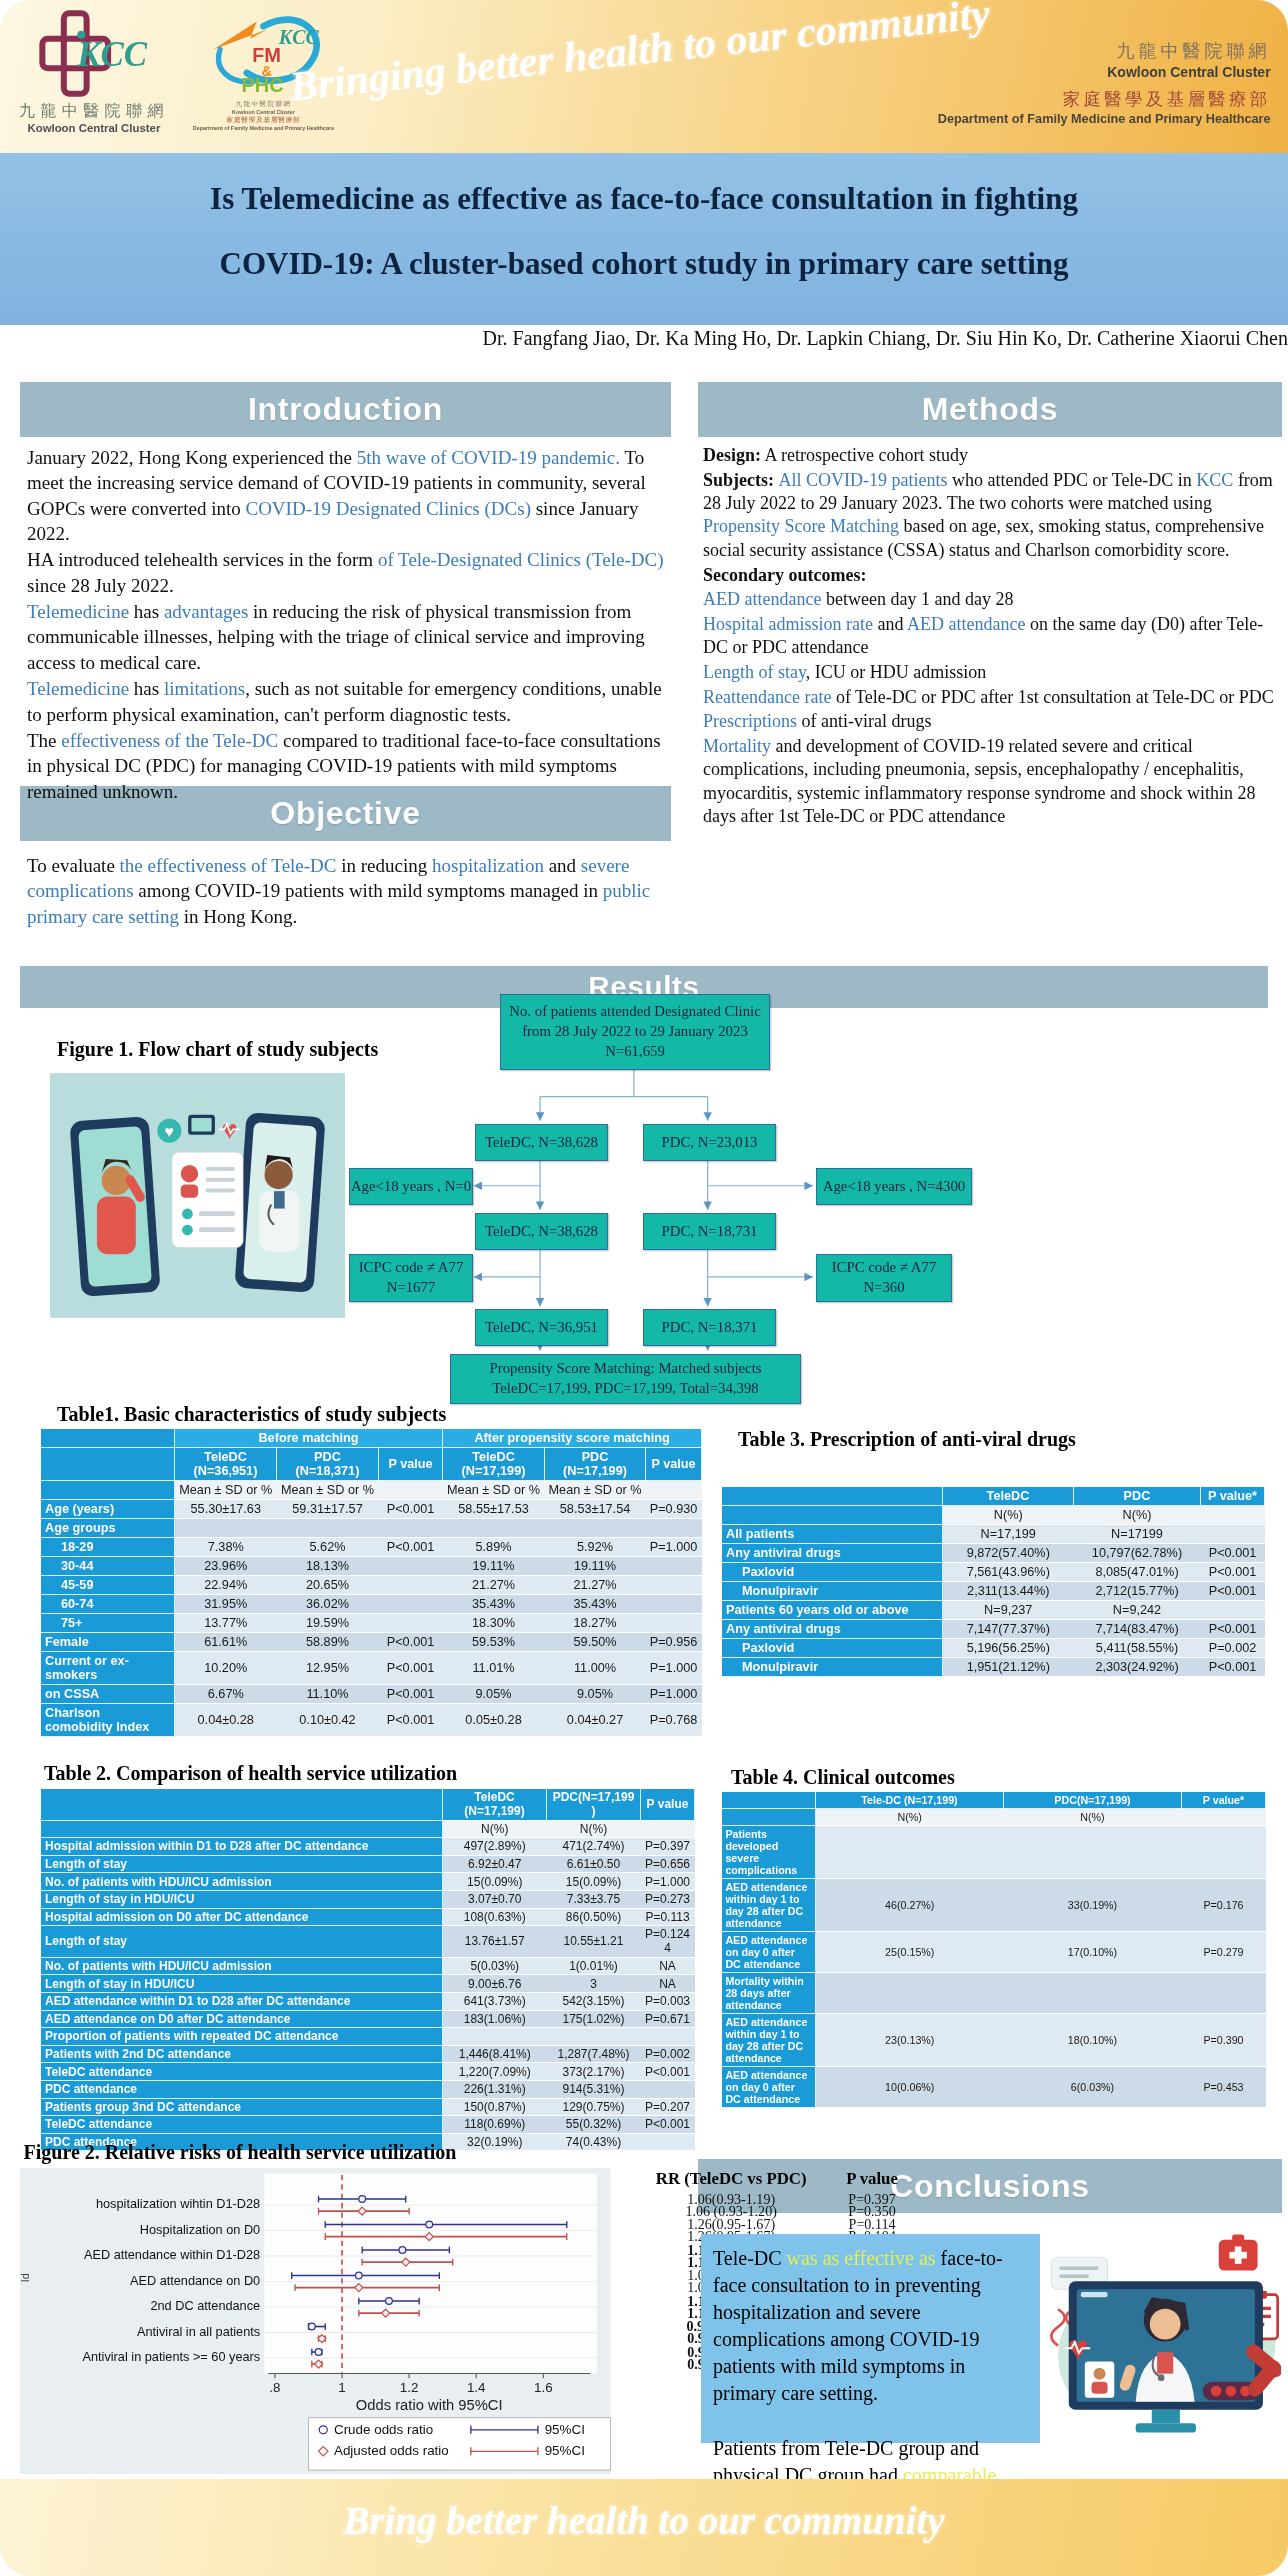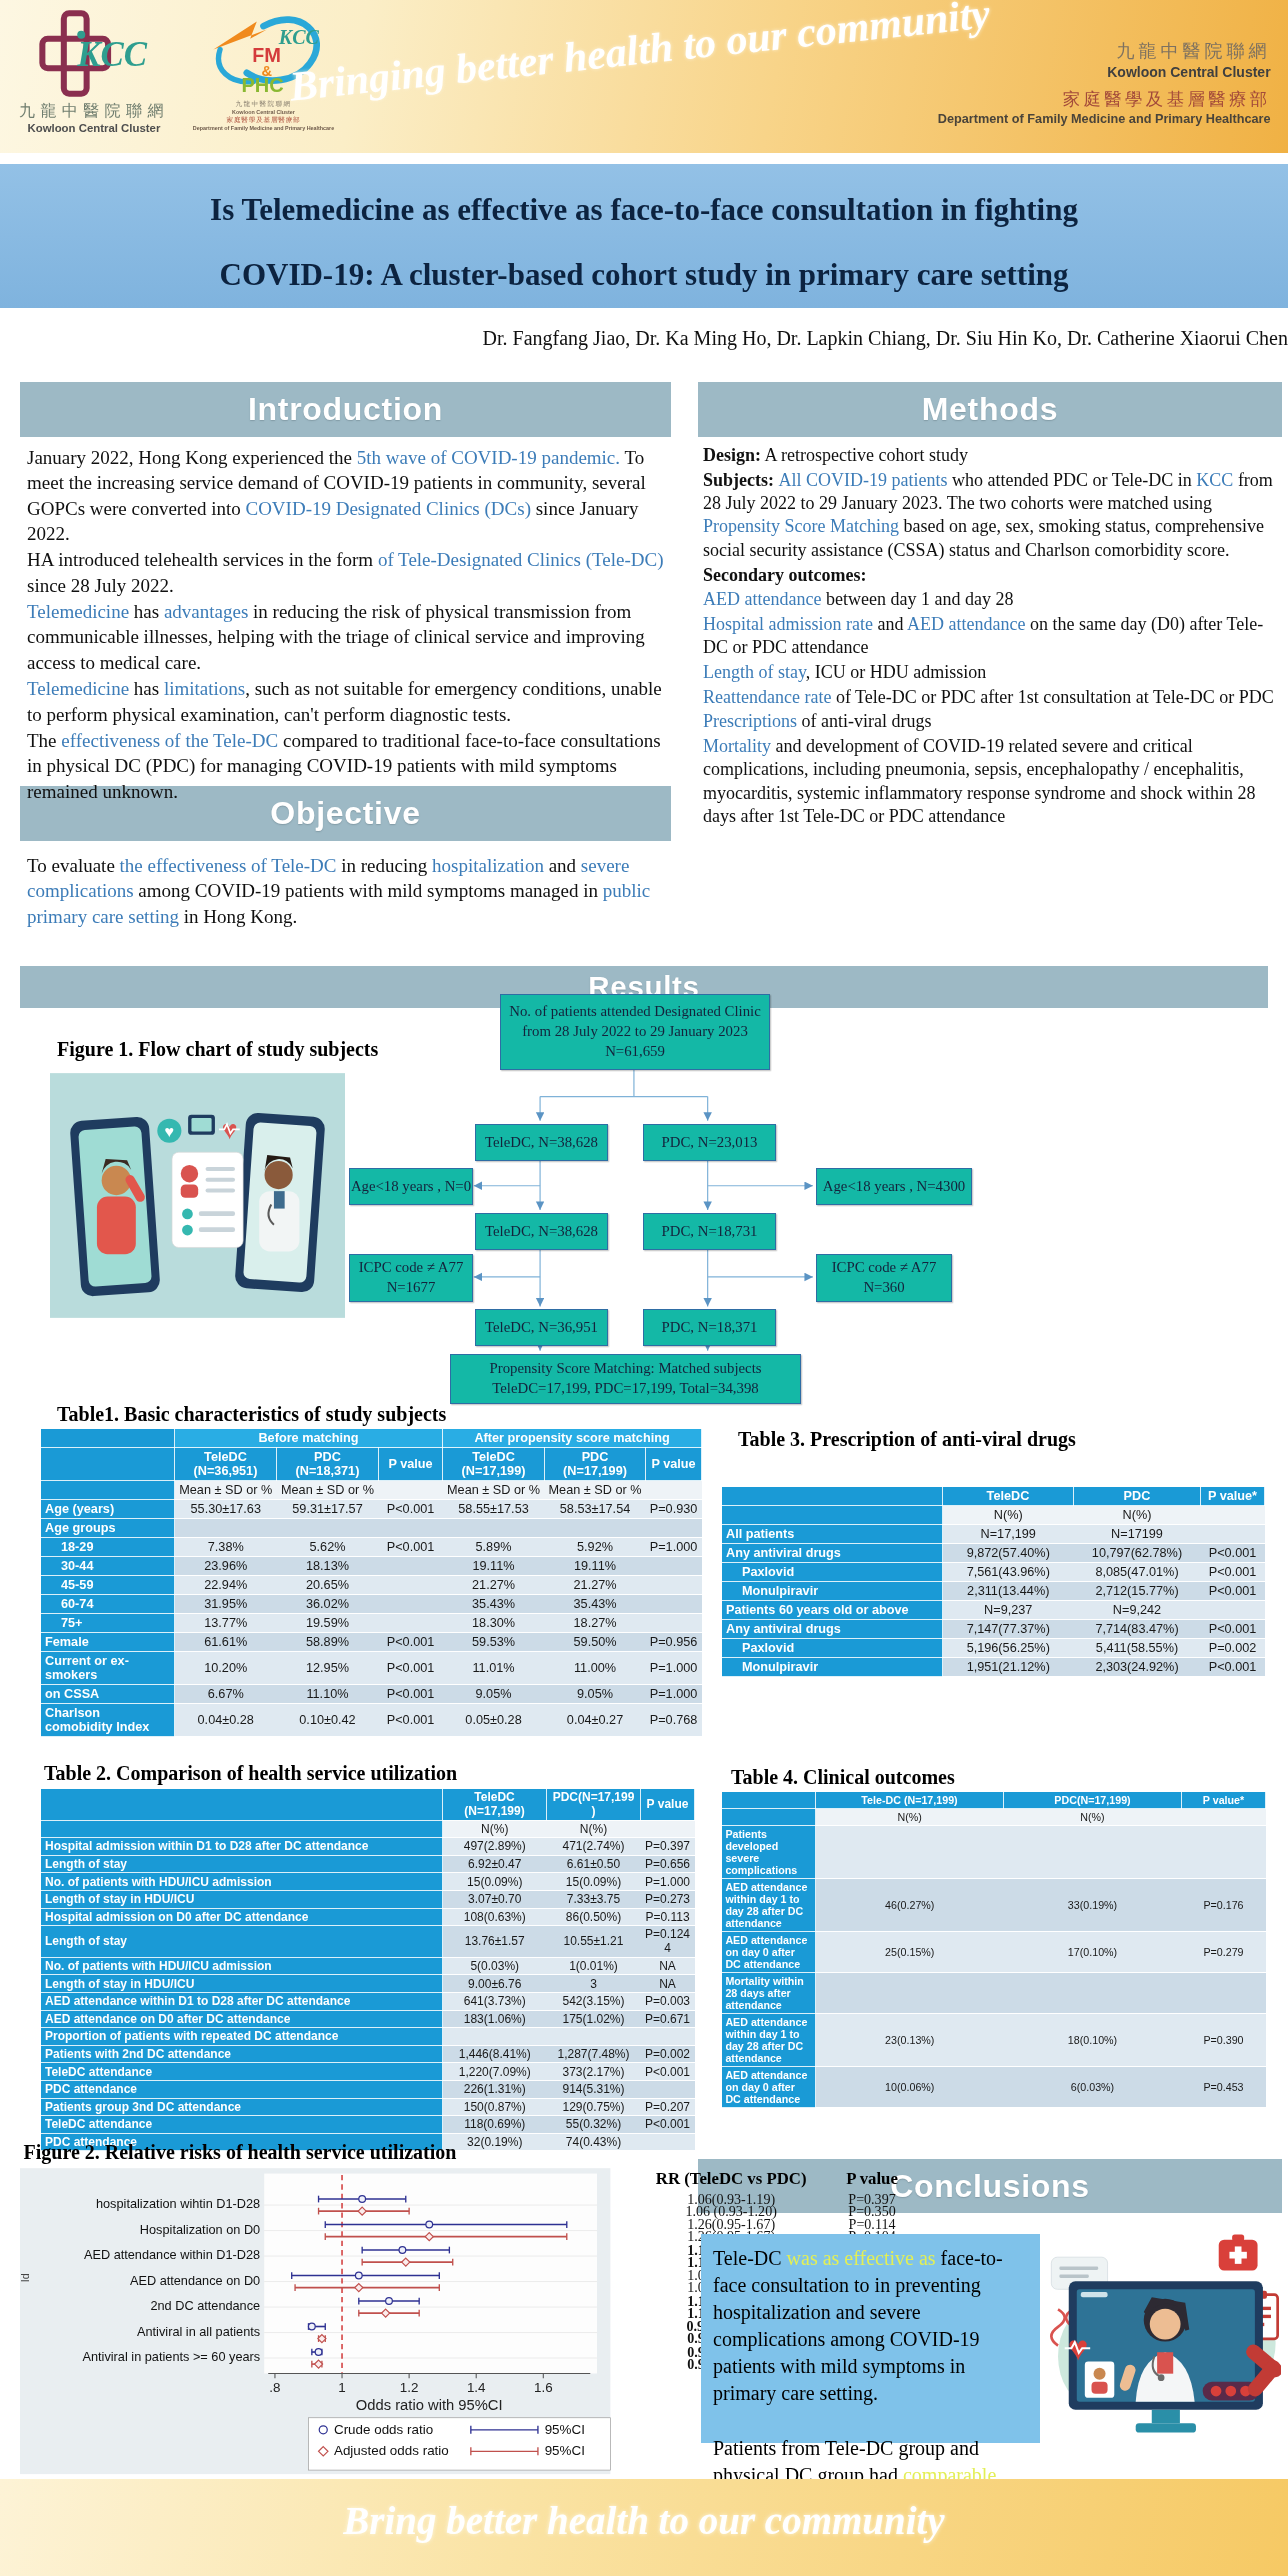--- a/index.html
+++ b/index.html
@@ -1,37 +1,37 @@
 <!DOCTYPE html>
 <html style="font-size:10.7px"><head>
 <meta charset="utf-8">
 <style>
   html,body{margin:0;padding:0;background:#ffffff;}
   .poster{position:relative;width:1288px;height:2576px;background:#ffffff;overflow:hidden;
-          font-family:"Liberation Serif",serif;}
+          font-family:"Liberation Serif",serif;border-radius:31px;}
   
   .hdr-band{position:absolute;left:0;top:0;width:1288px;height:153px;
     background:linear-gradient(100deg,#fdf7e2 0%,#fbeec7 28%,#f8d489 60%,#f0b144 100%);}
   .logo-wrap{position:absolute;left:19px;top:9.4px;display:flex;gap:24px;}
   .logo-col{display:flex;flex-direction:column;align-items:center;}
   .logo-cn{font-size:16px;letter-spacing:5.4px;color:#6f7d6e;margin-top:2.7px;}
   .logo-en{font-family:"Liberation Sans",sans-serif;font-size:11.4px;font-weight:bold;color:#4e4e4e;}
   .logo-cn-sm{font-size:6.7px;letter-spacing:1.3px;color:#8a8070;margin-top:1.3px;}
   .logo-en-sm{font-family:"Liberation Sans",sans-serif;font-size:5.4px;font-weight:bold;color:#6e5a4a;}
   .logo-cn-sm2{font-size:6.7px;letter-spacing:0.7px;color:#b05540;}
   .hdr-tagline{position:absolute;left:288px;top:27px;width:684px;transform:rotate(-6deg);
     font-style:italic;font-weight:bold;font-size:42px;color:#ffffff;
     text-shadow:0 0 4px rgba(255,245,220,.9);white-space:nowrap;}
   .org-block{position:absolute;right:17.4px;top:39px;text-align:right;}
   .org-cn{font-size:18px;letter-spacing:4px;color:#7d7160;}
   .org-en{font-family:"Liberation Sans",sans-serif;font-size:14px;font-weight:bold;color:#3f3f3f;margin:1.3px 0 6.7px;}
   .dept-cn{font-size:17.4px;letter-spacing:3.4px;color:#a34a3a;}
   .dept-en{font-family:"Liberation Sans",sans-serif;font-size:12.7px;font-weight:bold;color:#4a443a;margin-top:1.3px;}
   
-  .title-band{position:absolute;left:0;top:164px;width:1288px;height:144px;
+  .title-band{position:absolute;left:0;top:153px;width:1288px;height:172px;
     background:linear-gradient(#93c1e6,#7fb3de);}
   .title-line{position:absolute;width:1288px;text-align:center;font-weight:bold;
     font-size:31px;color:#0c2340;}
   .authors{position:absolute;left:0;top:327px;width:1288px;text-align:right;font-size:20px;color:#111;}
   
   .sec-h{position:absolute;background:#9db9c5;color:#fff;display:flex;align-items:center;justify-content:center;
     font-family:"Liberation Sans",sans-serif;font-weight:bold;font-size:32px;letter-spacing:0.7px;
     text-shadow:0 0.7px 1.3px rgba(80,100,110,.35);}
   
   .body-text{position:absolute;font-size:19px;line-height:1.33;color:#101010;}

